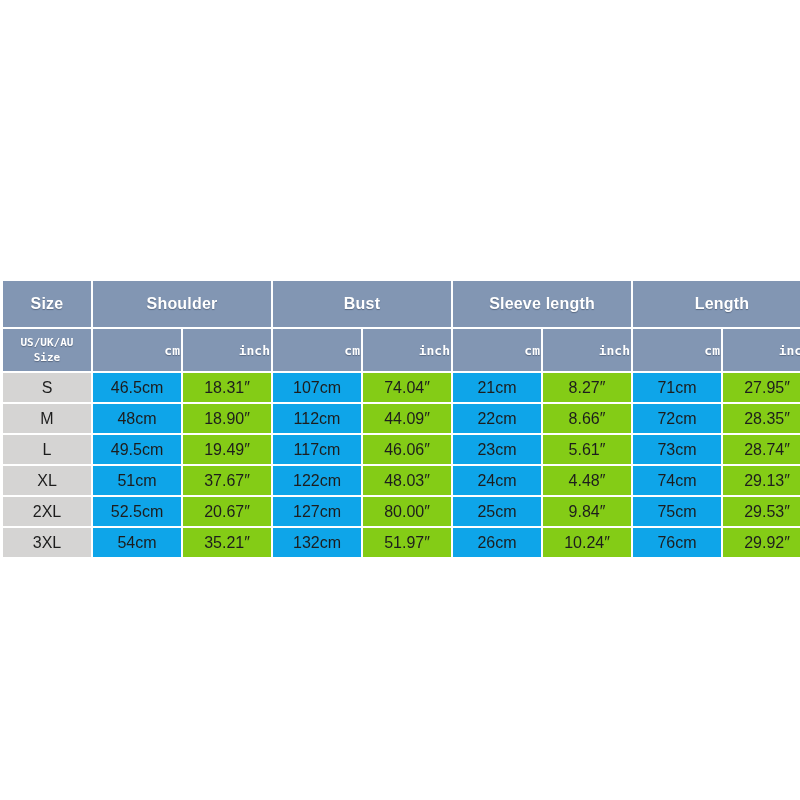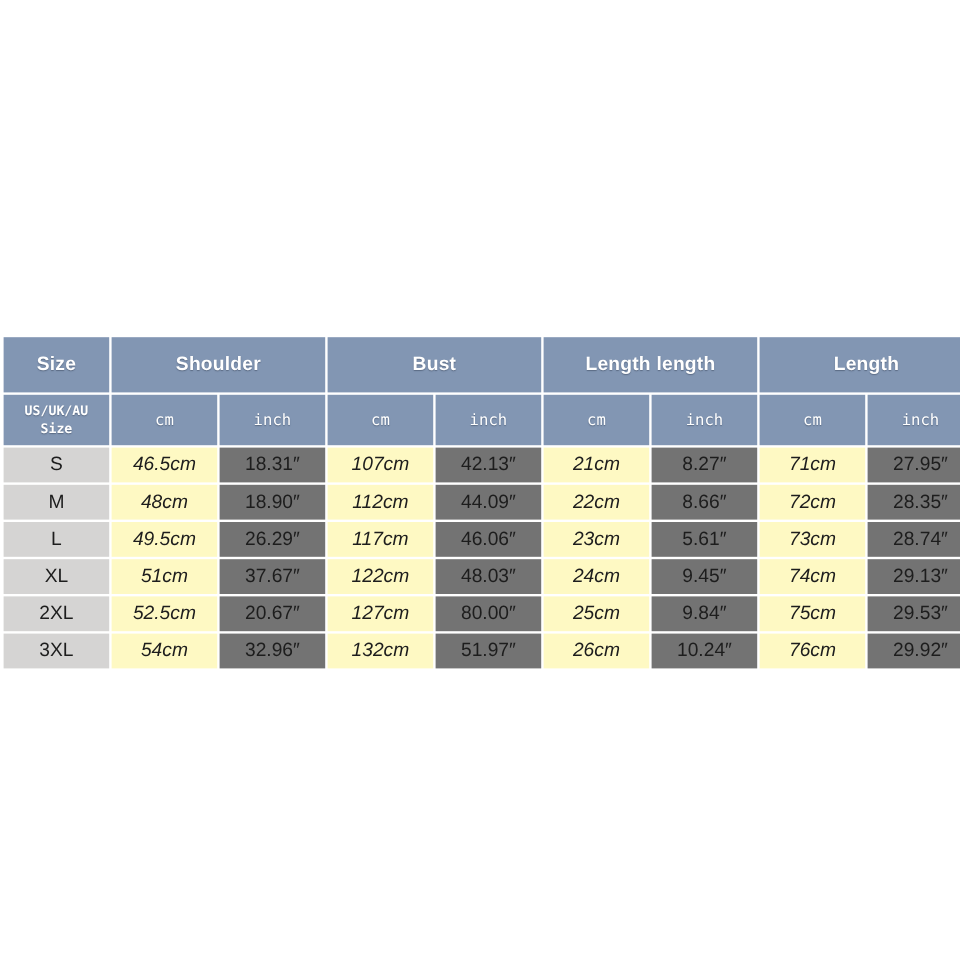--- a/index.html
+++ b/index.html
@@ -42,24 +42,24 @@
     text-align: center;
     vertical-align: middle;
     border: 0;
     text-shadow: 0 1px 1px rgba(40,50,70,0.45);
   }
 
   th.unit-head {
     background: #8296b3;
     color: #ffffff;
     font-family: "DejaVu Sans Mono", "Liberation Mono", monospace;
-    font-weight: normal;
+    font-weight: bold;
     font-size: 13px;
     height: 40px;
-    text-align: center;
+    text-align: right;
     vertical-align: middle;
     border: 0;
     text-shadow: 0 1px 1px rgba(40,50,70,0.45);
   }
 
   th.size-head {
     background: #8296b3;
     color: #ffffff;
     font-family: "DejaVu Sans Mono", "Liberation Mono", monospace;
     font-weight: bold;
@@ -80,25 +80,24 @@
     border: 0;
     font-family: "Liberation Sans", sans-serif;
     font-size: 16px;
     color: #1d1d1d;
   }
 
   td.size-cell {
     background: #d5d4d3;
   }
   td.cm-cell {
-    background: #fef9c3;
-    font-style: italic;
+    background: #0ea5e9;
   }
   td.inch-cell {
-    background: #737373;
+    background: #84cc16;
   }
 </style>
 </head>
 <body>
 
 <div id="chart-wrap">
   <table class="size-chart">
     <colgroup>
       <col style="width:88px">
       <col style="width:88px">
@@ -108,21 +107,21 @@
       <col style="width:88px">
         <col style="width:88px">
       <col style="width:88px">
         <col style="width:88px">
     </colgroup>
     <thead>
       <tr>
         <th class="group-head" rowspan="1">Size</th>
         <th class="group-head" colspan="2">Shoulder</th>
         <th class="group-head" colspan="2">Bust</th>
-        <th class="group-head" colspan="2">Length length</th>
+        <th class="group-head" colspan="2">Sleeve length</th>
         <th class="group-head" colspan="2">Length</th>
       </tr>
       <tr>
         <th class="size-head">
           <span class="l1">US/UK/AU</span>
           <span class="l2">Size</span>
         </th>
         <th class="unit-head">cm</th>
         <th class="unit-head">inch</th>
         <th class="unit-head">cm</th>
@@ -132,74 +131,74 @@
         <th class="unit-head">cm</th>
         <th class="unit-head">inch</th>
       </tr>
     </thead>
     <tbody>
       <tr>
         <td class="size-cell">S</td>
         <td class="cm-cell">46.5cm</td>
         <td class="inch-cell">18.31″</td>
         <td class="cm-cell">107cm</td>
-        <td class="inch-cell">42.13″</td>
+        <td class="inch-cell">74.04″</td>
         <td class="cm-cell">21cm</td>
         <td class="inch-cell">8.27″</td>
         <td class="cm-cell">71cm</td>
         <td class="inch-cell">27.95″</td>
       </tr>
       <tr>
         <td class="size-cell">M</td>
         <td class="cm-cell">48cm</td>
         <td class="inch-cell">18.90″</td>
         <td class="cm-cell">112cm</td>
         <td class="inch-cell">44.09″</td>
         <td class="cm-cell">22cm</td>
         <td class="inch-cell">8.66″</td>
         <td class="cm-cell">72cm</td>
         <td class="inch-cell">28.35″</td>
       </tr>
       <tr>
         <td class="size-cell">L</td>
         <td class="cm-cell">49.5cm</td>
-        <td class="inch-cell">26.29″</td>
+        <td class="inch-cell">19.49″</td>
         <td class="cm-cell">117cm</td>
         <td class="inch-cell">46.06″</td>
         <td class="cm-cell">23cm</td>
         <td class="inch-cell">5.61″</td>
         <td class="cm-cell">73cm</td>
         <td class="inch-cell">28.74″</td>
       </tr>
       <tr>
         <td class="size-cell">XL</td>
         <td class="cm-cell">51cm</td>
         <td class="inch-cell">37.67″</td>
         <td class="cm-cell">122cm</td>
         <td class="inch-cell">48.03″</td>
         <td class="cm-cell">24cm</td>
-        <td class="inch-cell">9.45″</td>
+        <td class="inch-cell">4.48″</td>
         <td class="cm-cell">74cm</td>
         <td class="inch-cell">29.13″</td>
       </tr>
       <tr>
         <td class="size-cell">2XL</td>
         <td class="cm-cell">52.5cm</td>
         <td class="inch-cell">20.67″</td>
         <td class="cm-cell">127cm</td>
         <td class="inch-cell">80.00″</td>
         <td class="cm-cell">25cm</td>
         <td class="inch-cell">9.84″</td>
         <td class="cm-cell">75cm</td>
         <td class="inch-cell">29.53″</td>
       </tr>
       <tr>
         <td class="size-cell">3XL</td>
         <td class="cm-cell">54cm</td>
-        <td class="inch-cell">32.96″</td>
+        <td class="inch-cell">35.21″</td>
         <td class="cm-cell">132cm</td>
         <td class="inch-cell">51.97″</td>
         <td class="cm-cell">26cm</td>
         <td class="inch-cell">10.24″</td>
         <td class="cm-cell">76cm</td>
         <td class="inch-cell">29.92″</td>
       </tr>
     </tbody>
   </table>
 </div>

